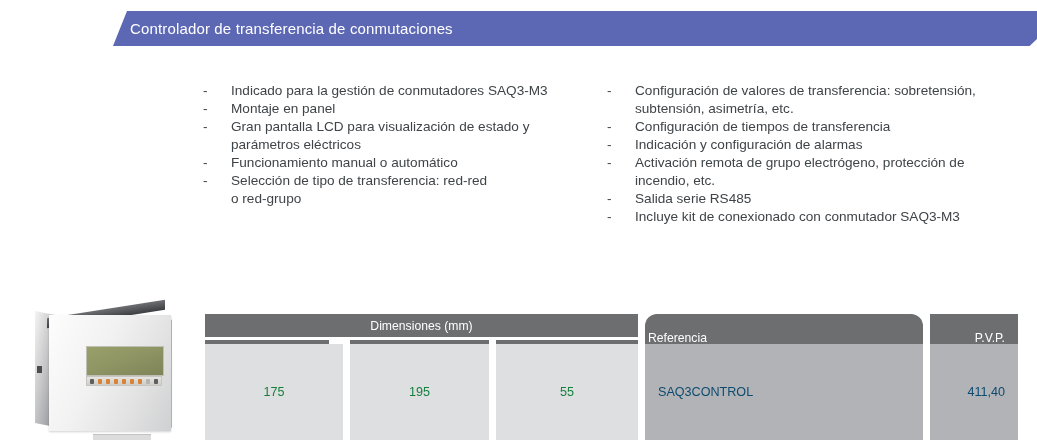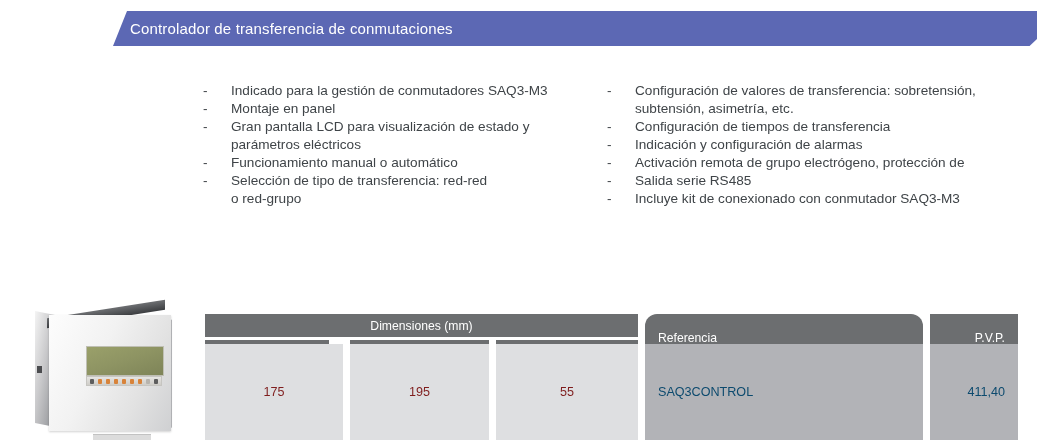--- a/index.html
+++ b/index.html
@@ -180,26 +180,26 @@
   }
   .hdr {
     background: #6c6e70;
     color: #ffffff;
     display: flex;
     align-items: center;
     justify-content: center;
     font-size: 12.2px;
     margin-top: 20px;
   }
-  .hdr.left-al  { justify-content: flex-start; padding-left: 13px; border-radius: 12px; }
+  .hdr.left-al  { justify-content: flex-start; padding-left: 3px; border-radius: 12px; }
   .hdr.right-al { justify-content: flex-end;   padding-right: 13px; }
 
   .data-light {
     background: #dedfe1;
-    color: #7f1d1d;
+    color: #15803d;
     display: flex;
     align-items: center;
     justify-content: center;
     font-size: 12.6px;
   }
   .data-dark {
     background: #b2b3b7;
     color: #0c4a6e;
     display: flex;
     align-items: center;
@@ -267,20 +267,21 @@
       <span class="feat-dash">-</span>
       <span class="feat-line">Configuración de tiempos de transferencia</span>
     </div>
     <div class="feat-item">
       <span class="feat-dash">-</span>
       <span class="feat-line">Indicación y configuración de alarmas</span>
     </div>
     <div class="feat-item">
       <span class="feat-dash">-</span>
       <span class="feat-line">Activación remota de grupo electrógeno, protección de</span>
+      <span class="feat-line">incendio, etc.</span>
     </div>
     <div class="feat-item">
       <span class="feat-dash">-</span>
       <span class="feat-line">Salida serie RS485</span>
     </div>
     <div class="feat-item">
       <span class="feat-dash">-</span>
       <span class="feat-line">Incluye kit de conexionado con conmutador SAQ3-M3</span>
     </div>
   </div>

